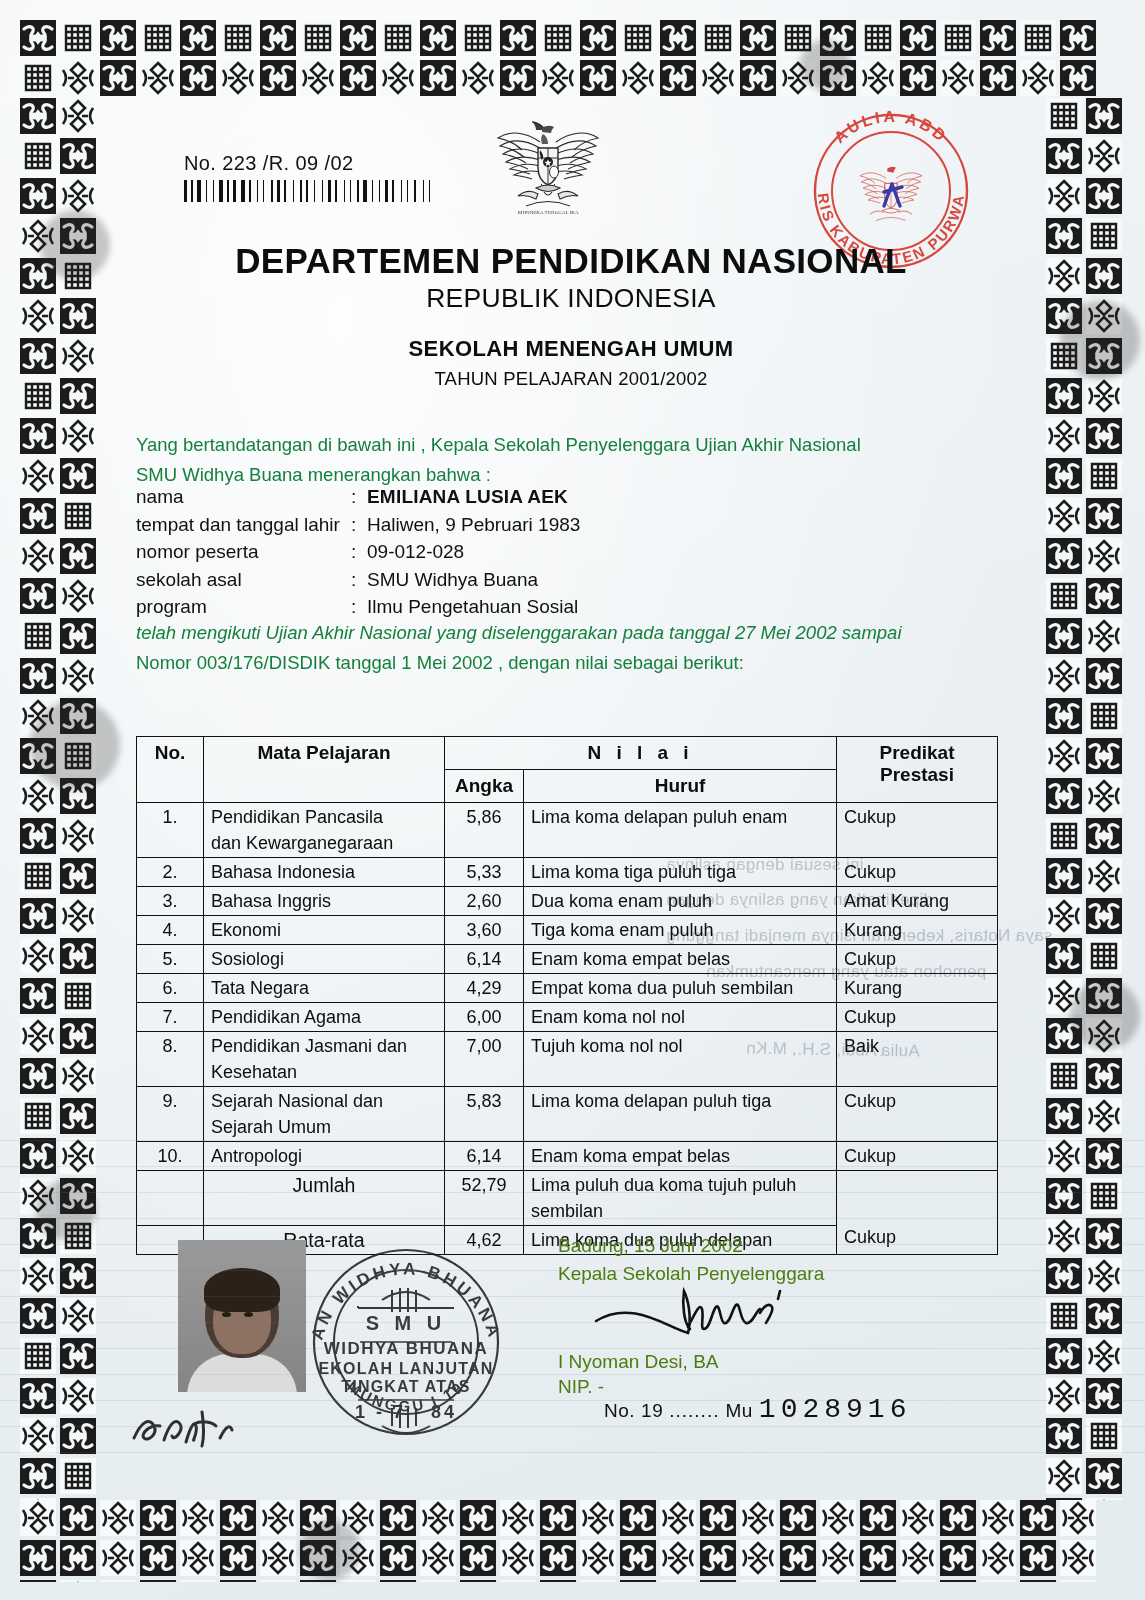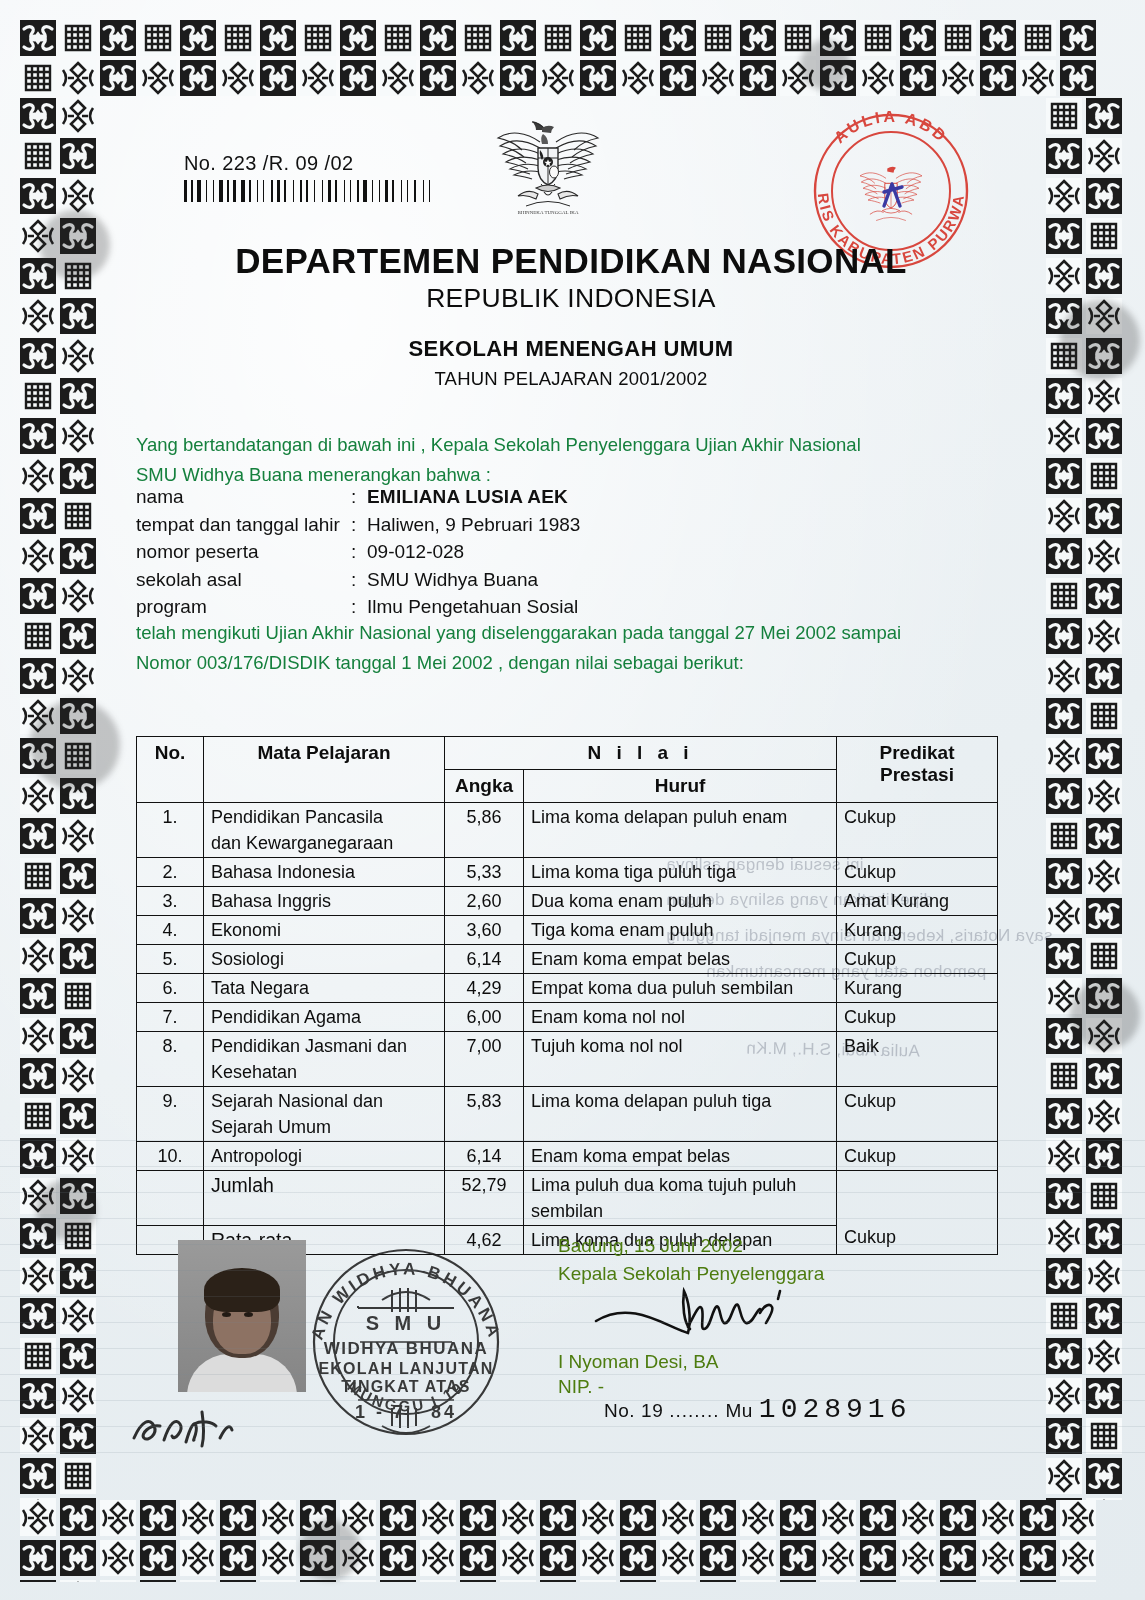--- a/index.html
+++ b/index.html
@@ -55,21 +55,21 @@
   .t1{font-size:35px;letter-spacing:.3px;line-height:1.2;font-weight:bold;}
   .t2{font-size:26.5px;letter-spacing:.3px;line-height:1.25;}
   .t3{font-size:25px;font-weight:bold;letter-spacing:.3px;margin-top:17px;}
   .t4{font-size:22px;font-weight:bold;letter-spacing:.4px;margin-top:21px;}
   .t5{font-size:18.5px;letter-spacing:.2px;margin-top:6px;}
 
   .para{position:absolute;left:30px;width:862px;font-size:18.5px;color:#15803d;line-height:1.62;}
   .para.p1{top:330px;}
   .para.p1 .l1{display:flex;justify-content:space-between;}
   .para.p2{top:518px;}
-  .para.p2 .jl{display:flex;justify-content:space-between;}
+  .para.p2 .jl{display:flex;justify-content:space-between;font-style:italic;}
 
   .fields{position:absolute;left:30px;top:386px;width:862px;font-size:19px;color:#111;}
   .frow{display:flex;align-items:baseline;height:27.5px;}
   .flabel{width:215px;flex:0 0 215px;}
   .fcolon{width:16px;flex:0 0 16px;}
   .fval{flex:1;}
   .fval.strong{font-weight:bold;letter-spacing:.2px;}
 
   
   table.grades{
@@ -84,21 +84,21 @@
   th.h-nilai{letter-spacing:5px;font-weight:bold;}
   .c-no{width:54px;text-align:center;}
   .c-sub{width:228px;}
   .c-ang{width:66px;text-align:center;}
   .c-hur{width:none;}
   .c-pre{width:148px;}
   td.r-no{text-align:center;}
   td.r-ang{text-align:center;}
   tr.body td{height:26px;line-height:26px;padding-top:1px;padding-bottom:1px;}
   tr.body.tall td{height:52px;}
-  .sumlabel{text-align:left;font-size:19.5px;}
+  .sumlabel{text-align:center;font-size:19.5px;}
   td.jml-hur{line-height:25px;padding-top:2px;}
 
   
   .photo{position:absolute;left:72px;top:1140px;width:128px;height:152px;
          background:#8e8e8e;overflow:hidden;border:0;}
   .photo .bgp{position:absolute;inset:0;background:linear-gradient(180deg,#9a9a9a,#858585);}
   .photo .head{position:absolute;left:50%;top:30px;transform:translateX(-50%);
                width:74px;height:88px;border-radius:50% 50% 46% 46%;background:#4b3c33;}
   .photo .face{position:absolute;left:50%;top:44px;transform:translateX(-50%);
                width:58px;height:70px;border-radius:50% 50% 44% 44%;background:#8d7263;}

